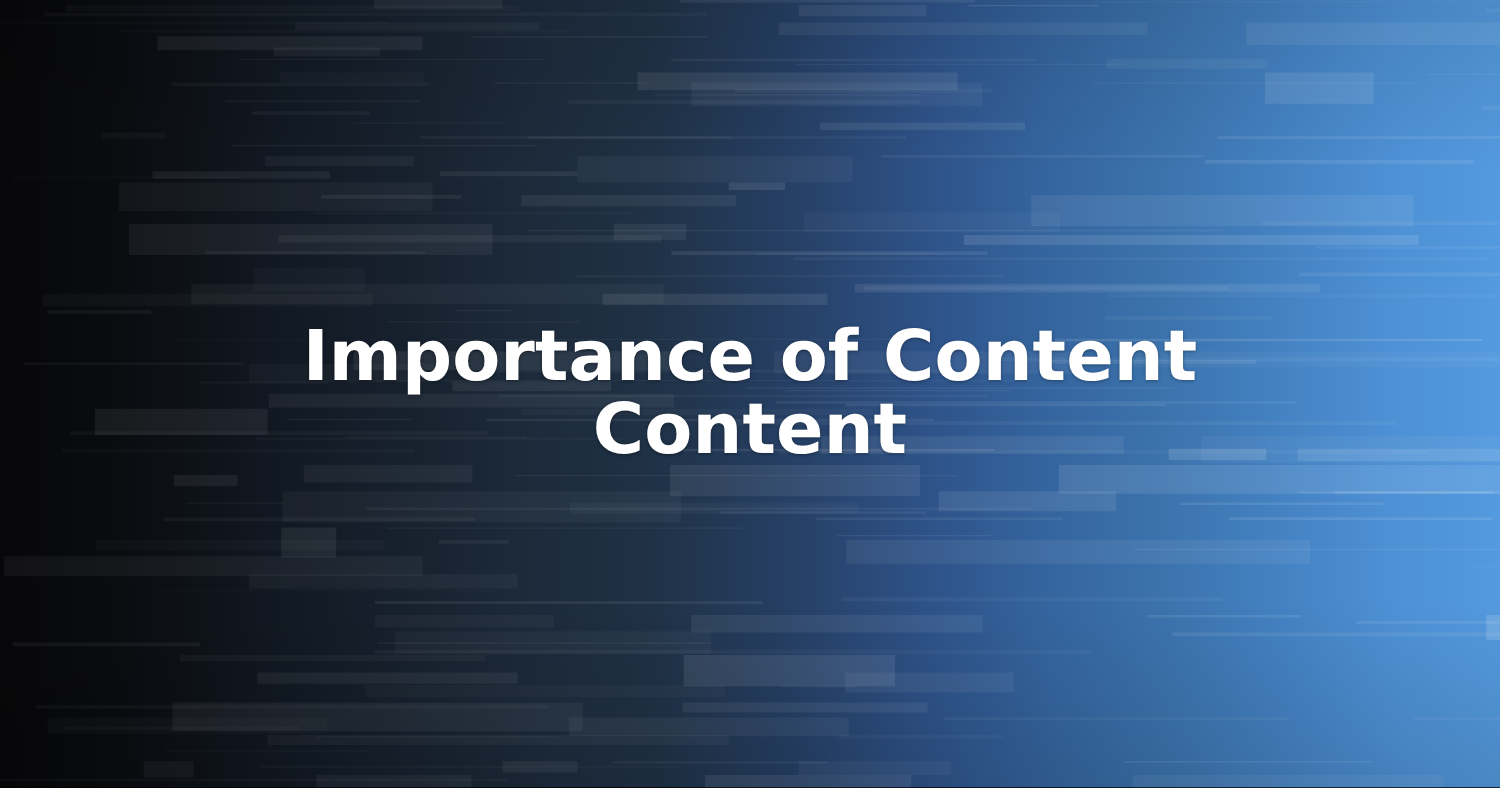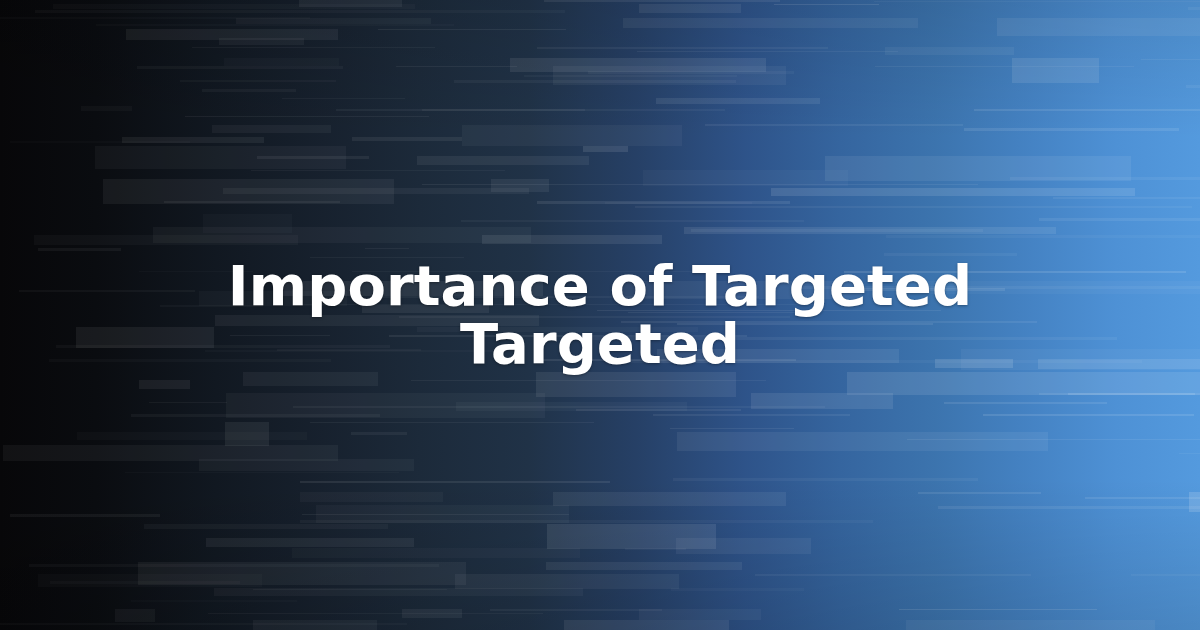--- a/index.html
+++ b/index.html
@@ -265,16 +265,16 @@
       <div class="bar" style="left: 1186px; top: 85px; width: 281px; height: 3px; opacity: 0.063;"></div>
       <div class="bar" style="left: 874px; top: 1px; width: 547px; height: 1px; opacity: 0.046;"></div>
       <div class="bar" style="left: 691px; top: 229px; width: 292px; height: 3px; opacity: 0.055;"></div>
       <div class="bar" style="left: 422px; top: 109px; width: 303px; height: 2px; opacity: 0.049;"></div>
       <div class="bar" style="left: 677px; top: 323px; width: 256px; height: 2px; opacity: 0.082;"></div>
       <div class="bar" style="left: 938px; top: 506px; width: 511px; height: 3px; opacity: 0.079;"></div>
     </div>
   <div id="vignette-layer"></div>
 
   <div id="title-block">
-    <h1 id="page-title">Importance of Targeted Targeted</h1>
+    <h1 id="page-title">Importance of Content Content</h1>
   </div>
 
 </div>
 
 </body></html>

